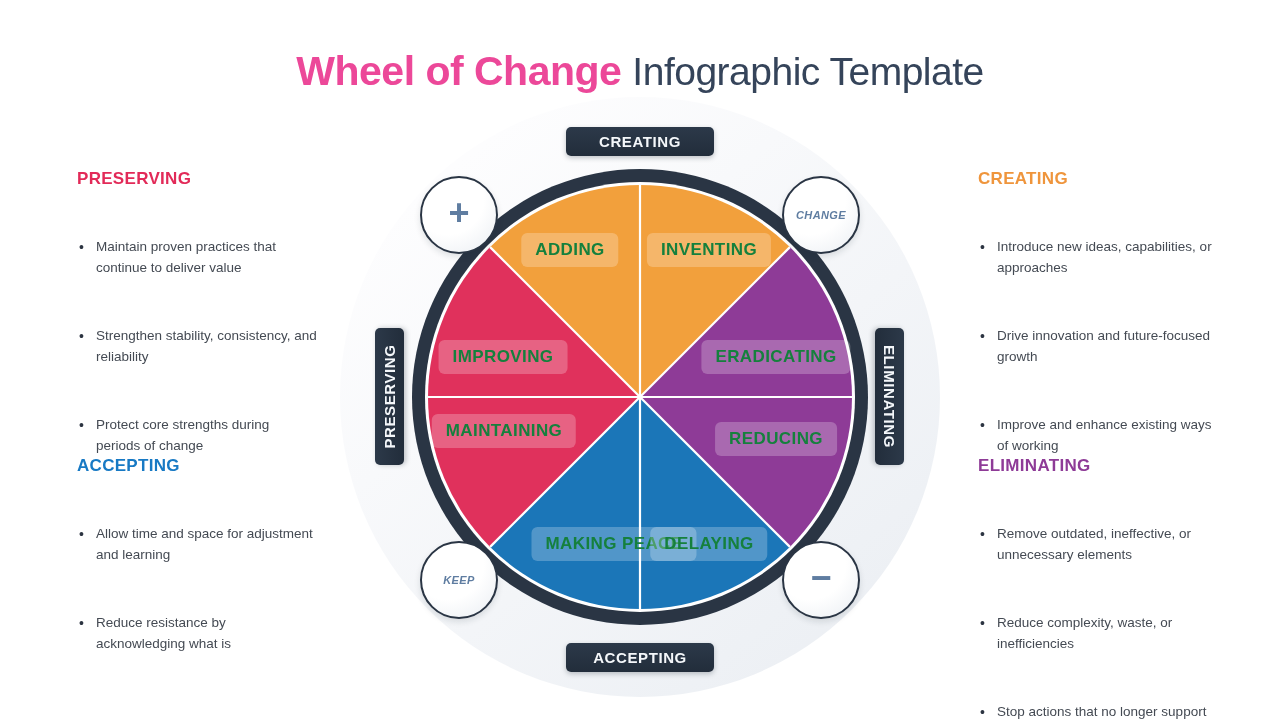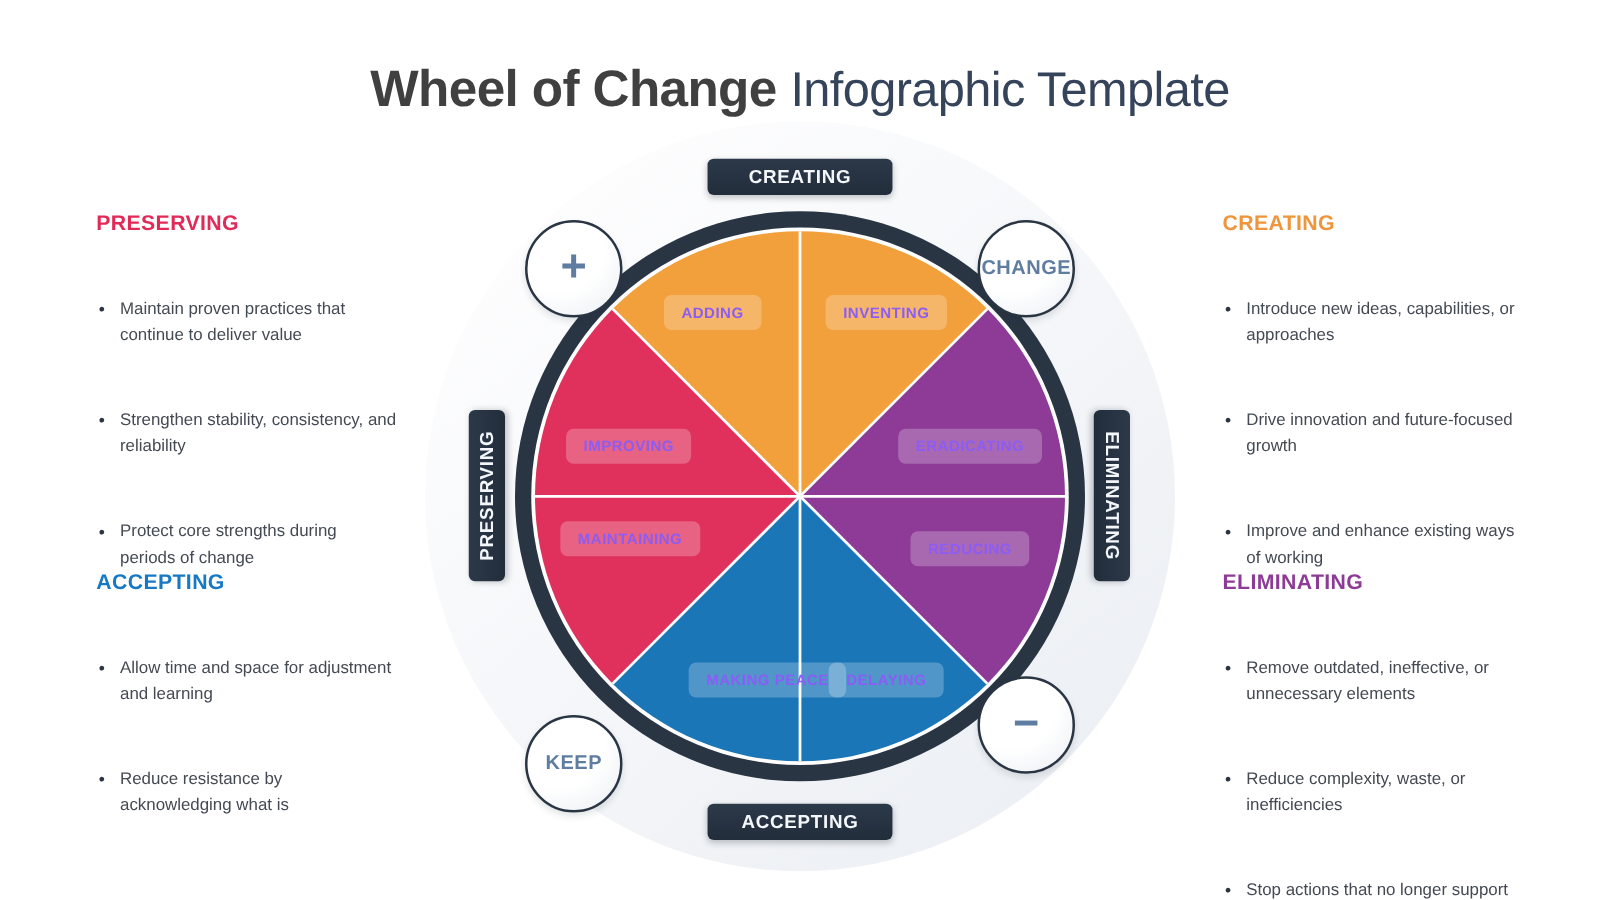--- a/index.html
+++ b/index.html
@@ -6,40 +6,40 @@
   html, body { width: 1280px; height: 720px; overflow: hidden; }
   body {
     position: relative;
     background: #ffffff;
     font-family: "Liberation Sans", "DejaVu Sans", sans-serif;
     -webkit-font-smoothing: antialiased;
   }
 
   
   .title-wrap { position: absolute; top: 48px; left: 0; width: 1280px; text-align: center; }
-  .title-primary { font-size: 41px; font-weight: 700; color: #404040; letter-spacing: -0.5px; }
+  .title-primary { font-size: 41px; font-weight: 700; color: #ec4899; letter-spacing: -0.5px; }
   .title-secondary { font-size: 39px; font-weight: 400; color: #35445a; margin-left: 11px; letter-spacing: -0.5px; }
 
   
   .halo {
     position: absolute; left: 340px; top: 97px; width: 600px; height: 600px;
     border-radius: 50%;
     background: linear-gradient(140deg, #fdfdfe 15%, #eef1f5 80%, #eaedf2 100%);
   }
 
   
   svg.wheel { position: absolute; left: 330px; top: 87px; }
 
   
   .pill {
     position: absolute; transform: translate(-50%, -50%);
     background: rgba(255,255,255,0.24);
     border-radius: 6px;
     padding: 7px 14px;
-    color: #8b5cf6; font-size: 12px; font-weight: 700; letter-spacing: 0.4px;
+    color: #15803d; font-size: 17px; font-weight: 700; letter-spacing: 0.4px;
     white-space: nowrap;
   }
 
   
   .banner {
     position: absolute; width: 148px; height: 29px;
     background: linear-gradient(180deg, #2c3949, #222d3b);
     border-radius: 5px;
     color: #f4f7fa; font-size: 15px; font-weight: 600; letter-spacing: 0.6px;
     display: flex; align-items: center; justify-content: center;
@@ -51,21 +51,21 @@
 
   
   .badge {
     position: absolute; width: 78px; height: 78px; border-radius: 50%;
     background: radial-gradient(circle at 35% 28%, #ffffff 50%, #e9edf2 100%);
     border: 2px solid #2a3544;
     display: flex; align-items: center; justify-content: center;
     color: #5f7da1; font-weight: 700;
     box-shadow: 0 3px 6px rgba(20,30,45,0.12);
   }
-  .badge.word { font-size: 16px; letter-spacing: 0.4px; }
+  .badge.word { font-size: 11px; letter-spacing: 0.4px; font-style: italic; }
   .badge.sign { font-size: 36px; padding-bottom: 4px; }
 
   
   .info { position: absolute; width: 240px; }
   .info h2 { font-size: 17px; font-weight: 700; letter-spacing: 0.3px; margin-bottom: 9px; }
   .info ul { list-style: none; }
   .info li {
     position: relative; padding-left: 19px;
     font-size: 13.5px; line-height: 20.5px; color: #444a53; margin-top: 48px;
   }
@@ -111,21 +111,21 @@
 <div class="pill" style="left:570px; top:544px;margin-left:44px;">MAKING PEACE</div>
 <div class="pill" style="left:709px; top:544px;">DELAYING</div>
 
 <div class="banner" style="left:566px; top:127px;">CREATING</div>
 <div class="banner" style="left:566px; top:643px;">ACCEPTING</div>
 <div class="banner vertical rot-left" style="left:321px; top:382px;">PRESERVING</div>
 <div class="banner vertical rot-right" style="left:821px; top:382px;">ELIMINATING</div>
 
 <div class="badge sign" style="left:420px; top:176px;">+</div>
 <div class="badge word" style="left:782px; top:176px;">CHANGE</div>
-<div class="badge word" style="left:420px; top:572px;">KEEP</div>
+<div class="badge word" style="left:420px; top:541px;">KEEP</div>
 <div class="badge sign" style="left:782px; top:541px;">−</div>
 
 <div class="info info-left-top">
   <h2 style="color: rgb(226, 42, 88);">PRESERVING</h2>
   <ul>
     <li>Maintain proven practices that continue to deliver value</li>
     <li>Strengthen stability, consistency, and reliability</li>
     <li>Protect core strengths during periods of change</li>
   </ul>
 </div>

